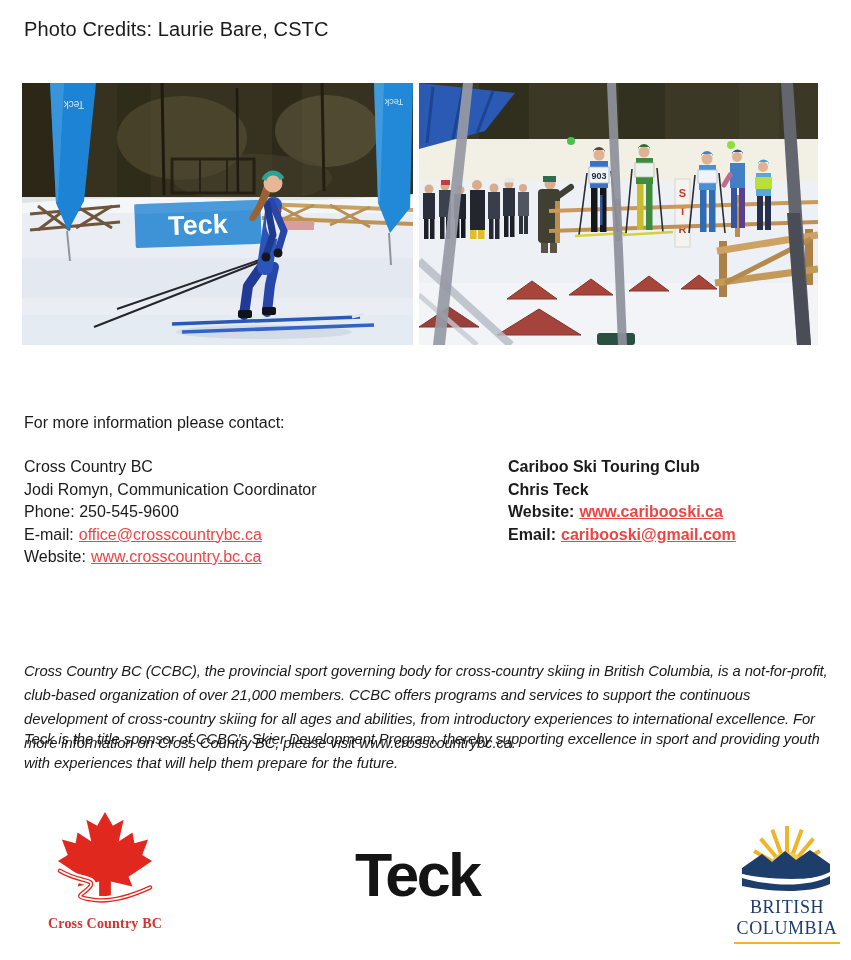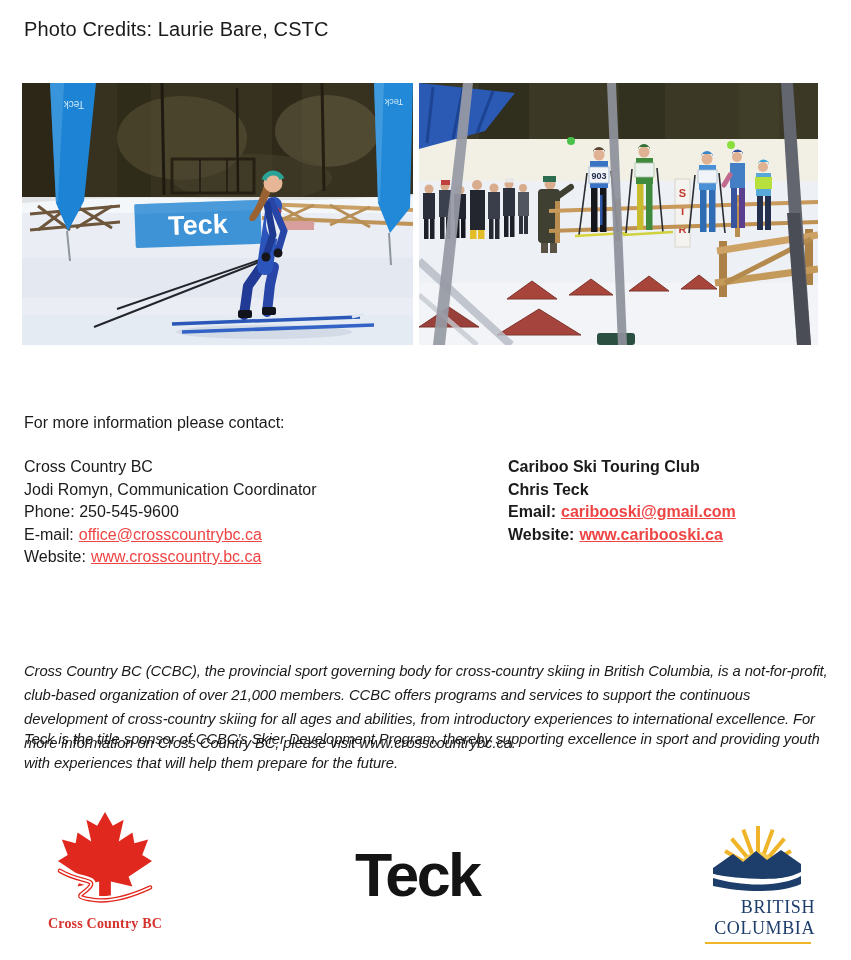--- a/index.html
+++ b/index.html
@@ -18,21 +18,21 @@
   .lbl{margin-right:5px;}
   .about{position:absolute;left:24px;width:812px;margin:0;font-style:italic;
          font-size:14.8px;line-height:24px;letter-spacing:-0.1px;color:#1a1a1a;}
   .p1{top:631px;margin-top:28px;}
   .p2{top:727px;}
   .ccbc-logo{position:absolute;left:46px;top:812px;width:118px;text-align:center;}
   .ccbc-label{color:#d5332e;font-family:"Liberation Serif",serif;font-weight:bold;
               font-size:14px;margin-top:2px;letter-spacing:0.2px;}
   .teck-logo{position:absolute;left:355px;top:845px;font-size:61px;font-weight:bold;
              letter-spacing:-2.5px;color:#141414;line-height:1;}
-  .bc-logo{position:absolute;left:701px;top:818px;width:114px;text-align:right;}
+  .bc-logo{position:absolute;left:730px;top:818px;width:114px;text-align:center;}
   .bc-text{font-family:"Liberation Serif",serif;color:#1d3d6b;font-size:18px;
            line-height:20px;letter-spacing:0.6px;margin-top:1px;}
   .bc-rule{width:106px;height:2px;background:#f0b428;margin:4px auto 0 auto;}
 </style>
 </head>
 <body>
 
 <div class="credits">Photo Credits: Laurie Bare, CSTC</div>
 
 <div class="photos">
@@ -282,24 +282,24 @@
   </div>
   <div>
     <span class="lbl">Website:</span><a class="link">www.crosscountry.bc.ca</a>
   </div>
 </div>
 
 <div class="col right">
   <div>Cariboo Ski Touring Club</div>
   <div>Chris Teck</div>
   <div>
-    <span class="lbl">Email:</span><a class="link">caribooski@gmail.com</a>
+    <span class="lbl">Website:</span><a class="link">www.caribooski.ca</a>
   </div>
   <div>
-    <span class="lbl">Website:</span><a class="link">www.caribooski.ca</a>
+    <span class="lbl">Email:</span><a class="link">caribooski@gmail.com</a>
   </div>
 </div>
 
 <p class="about p1">Cross Country BC (CCBC), the provincial sport governing body for cross-country skiing in British Columbia, is a not-for-profit, club-based organization of over 21,000 members. CCBC offers programs and services to support the continuous development of cross-country skiing for all ages and abilities, from introductory experiences to international excellence. For more information on Cross Country BC, please visit www.crosscountrybc.ca.</p>
 <p class="about p2">Teck is the title sponsor of CCBC’s Skier Development Program, thereby supporting excellence in sport and providing youth with experiences that will help them prepare for the future.</p>
 
 <div class="ccbc-logo">
   <svg width="118" height="98" viewBox="0 0 100 100">
     <polygon fill="#e0281e" points="50,0 42,14 31,8 36,30 22,21 20,32 6,28 12,44 2,50 26,66 22,76 44,71 44,90 56,90 56,71 78,76 74,66 98,50 88,44 94,28 80,32 78,21 64,30 69,8 58,14"></polygon>
     <path d="M4,60 C24,72 42,68 34,77 C27,85 17,86 34,89 C52,93 72,88 96,77" fill="none" stroke="#ffffff" stroke-width="9" stroke-linecap="round"></path>

